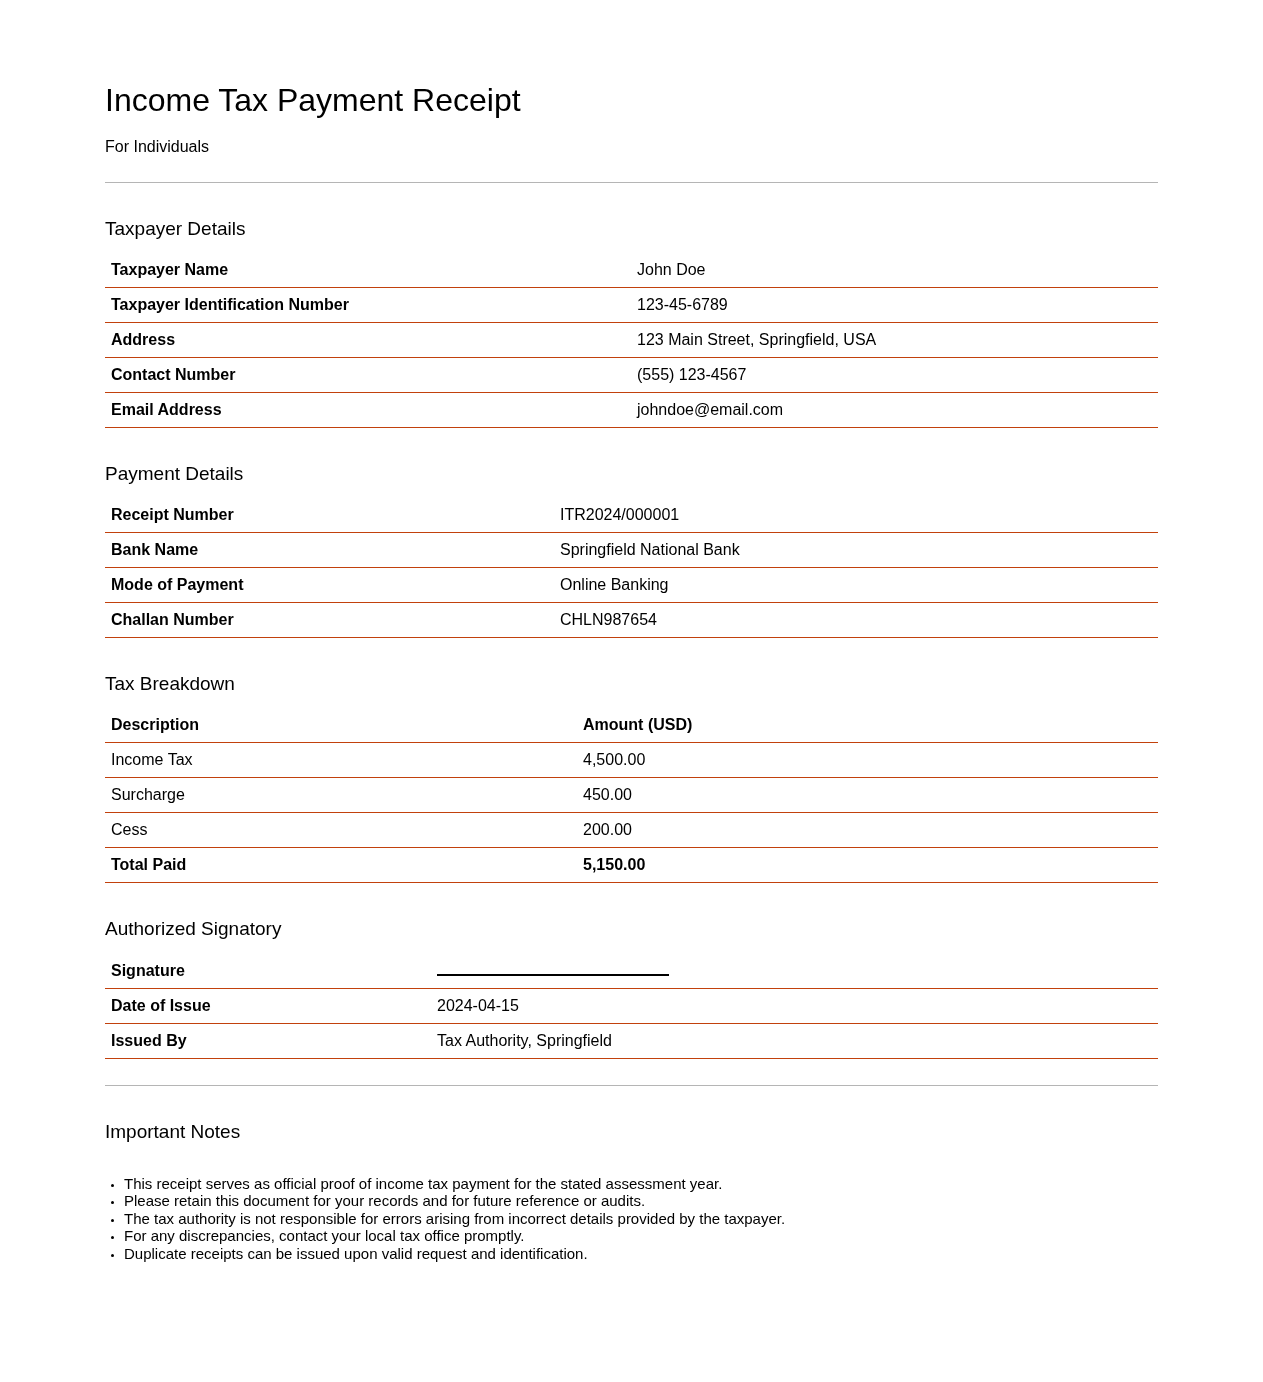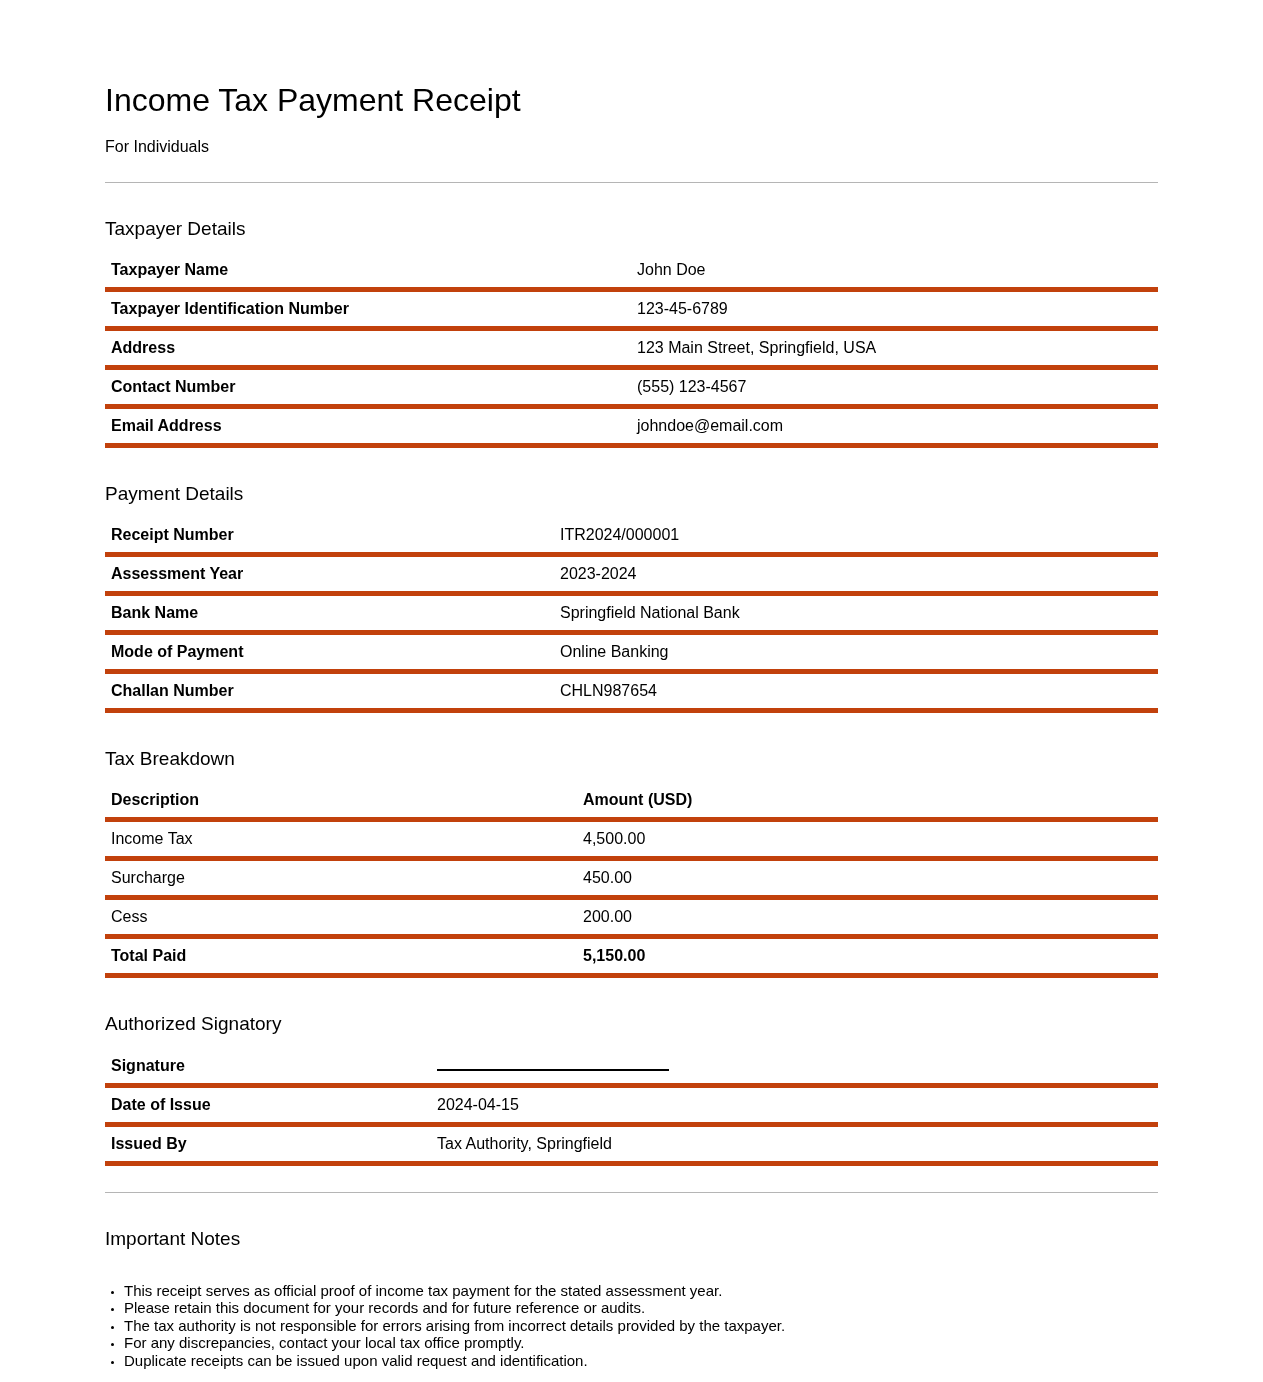--- a/index.html
+++ b/index.html
@@ -39,21 +39,21 @@
     line-height: 1.16;
     margin: 35px 0 13px 0;
   }
   table.kv {
     width: 100%;
     border-collapse: collapse;
     table-layout: fixed;
     font-size: 16px;
   }
   table.kv td, table.kv th {
-    border-bottom: 5px solid #c2410c;
+    border-bottom: 1px solid #c2410c;
     padding: 8px 6px;
     line-height: 18px;
     text-align: left;
     vertical-align: middle;
     font-weight: 400;
   }
   table.kv td.lbl, table.kv th { font-weight: 700; }
   tr.total-row td { font-weight: 700; }
   col.col-taxpayer  { width: 526px; }
   col.col-payment   { width: 449px; }
@@ -118,24 +118,20 @@
     <colgroup>
         <col class="col-payment">
         <col>
       </colgroup>
     <tbody>
       <tr>
         <td class="lbl">Receipt Number</td>
         <td>ITR2024/000001</td>
       </tr>
       <tr>
-        <td class="lbl">Assessment Year</td>
-        <td>2023-2024</td>
-      </tr>
-      <tr>
         <td class="lbl">Bank Name</td>
         <td>Springfield National Bank</td>
       </tr>
       <tr>
         <td class="lbl">Mode of Payment</td>
         <td>Online Banking</td>
       </tr>
       <tr>
         <td class="lbl">Challan Number</td>
         <td>CHLN987654</td>

